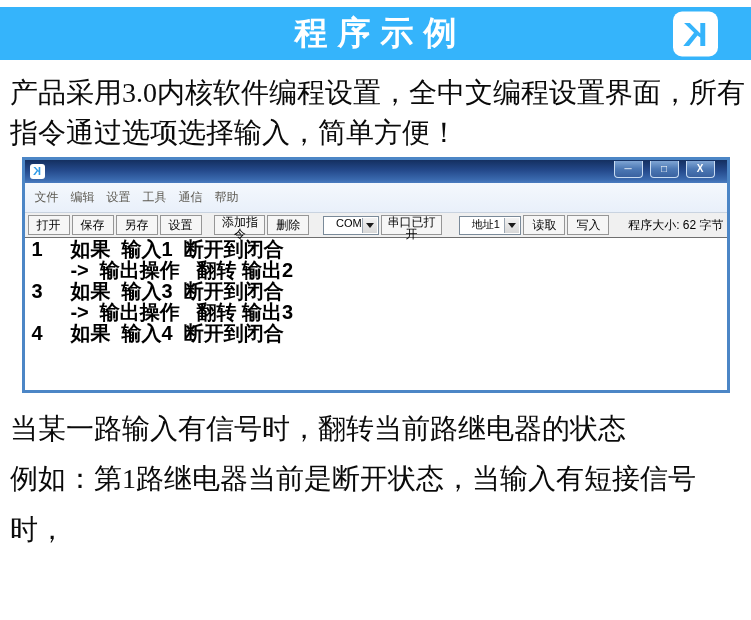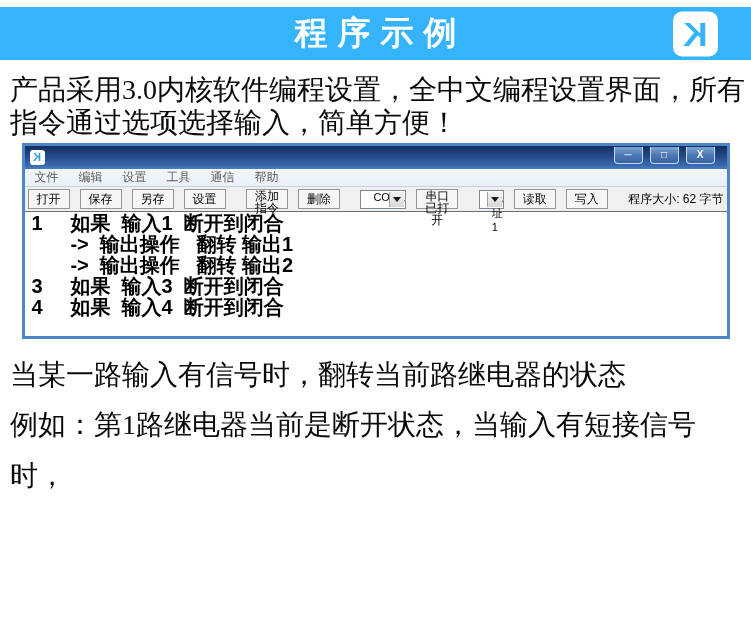--- a/index.html
+++ b/index.html
@@ -21,21 +21,21 @@
     width: 45px; height: 45px; background: #fff; border-radius: 9px;
     display: flex; align-items: center; justify-content: center;
   }
   .logo-k {
     color: #35B4FB; font-family: "Liberation Sans", sans-serif;
     font-weight: bold; font-size: 34px; transform: scaleX(-1); line-height: 1;
   }
 
   
   .para {
-    margin: 0 10px; color: #0a0a0a; font-size: 28px; line-height: 33px;
+    margin: 0 10px; color: #0a0a0a; font-size: 28px; line-height: 40px;
     letter-spacing: 0px; white-space: normal;
   }
   .p-intro1 { margin-top: 13px; width: 736px; }
   .p-intro2 { line-height: 42px; }
   .p-footer1 { margin-top: 11px; line-height: 49px; }
   .p-footer  { line-height: 51px; }
 
   
   .window {
     width: 708px; margin: 4px auto 0; background: #fff;
@@ -60,30 +60,30 @@
   .win-controls { position: absolute; right: 12px; top: 1px; display: flex; gap: 7px; }
   .win-btn {
     width: 29px; height: 17px; cursor: pointer;
     background: linear-gradient(180deg, #7FA5D4 0%, #4C78B4 50%, #3A62A0 100%);
     border: 1px solid #C9DCF2; border-top: none; border-radius: 0 0 4px 4px;
     color: #fff; font-size: 10px; font-weight: bold; font-family: "Liberation Sans", sans-serif;
     display: flex; align-items: center; justify-content: center; padding: 0; line-height: 1;
   }
 
   .menubar {
-    height: 18px; background: linear-gradient(180deg, #F4F8FD, #E9F0FA);
+    height: 30px; background: linear-gradient(180deg, #F4F8FD, #E9F0FA);
     border-bottom: 1px solid #C9D3E0; display: flex; align-items: center;
-    padding-left: 9px; gap: 18px;
+    padding-left: 9px; gap: 10px;
     font-family: "Liberation Sans", sans-serif; font-size: 12px; color: #5d5a52;
   }
   .menu-item { cursor: default; padding: 0 1px; }
 
   .toolbar {
     height: 25px; background: #F0F0F0; border-bottom: 1px solid #6E6E6E;
-    display: flex; align-items: center; padding: 0 3px; gap: 10px;
+    display: flex; align-items: center; padding: 0 3px; gap: 2px;
     font-family: "Liberation Sans", sans-serif; font-size: 12px;
   }
   .tbtn {
     height: 20px; min-width: 42px; padding: 0 5px; cursor: pointer;
     background: #F6F6F6; border: 1px solid #969696; color: #000;
     font-size: 12px; font-family: "Liberation Sans", sans-serif; line-height: 1;
   }
   .tgap1 { width: 11px; } .tgap2 { width: 12px; } .tgap3 { width: 7px; } .tgap4 { width: 16px; }
   .combo {
     height: 19px; background: #fff; border: 1px solid #7A8A99; position: relative;
@@ -93,24 +93,24 @@
   .combo-com { width: 66px; } .combo-addr { width: 74px; }
   .combo-arrow-btn {
     position: absolute; right: 1px; top: 1px; bottom: 1px; width: 15px;
     background: linear-gradient(180deg, #F2F2F2, #D8D8D8); border-left: 1px solid #9aa5b1;
     display: flex; align-items: center; justify-content: center;
   }
   .combo-arrow {
     width: 0; height: 0; border-left: 4px solid transparent;
     border-right: 4px solid transparent; border-top: 5px solid #1a1a1a;
   }
-  .size-label { font-size: 12px; color: #000; white-space: nowrap; }
+  .size-label { margin-left: 9px; font-size: 12px; color: #000; white-space: nowrap; }
 
   .program-editor {
-    height: 124px; background: #fff; padding: 1px 0 0 7px; overflow: hidden; cursor: text;
+    height: 152px; background: #fff; padding: 1px 0 0 7px; overflow: hidden; cursor: text;
   }
   .program-line {
     font-family: "Liberation Sans", sans-serif; font-size: 20px; font-weight: 600;
     line-height: 21px; color: #000; white-space: pre; cursor: default;
   }
 </style>
 </head>
 <body>
 
 <div class="page">
@@ -176,23 +176,23 @@
           </span>
       </div>
       <button class="tbtn">读取</button>
       <button class="tbtn">写入</button>
       <span class="tgap3"></span>
       <span class="size-label">程序大小: 62 字节</span>
     </div>
 
     <div class="program-editor">
       <div class="program-line">1     如果  输入1  断开到闭合</div>
-      <div class="program-line">       -&gt;  输出操作   翻转 输出1</div>
       <div class="program-line">       -&gt;  输出操作   翻转 输出2</div>
       <div class="program-line">3     如果  输入3  断开到闭合</div>
+      <div class="program-line">       -&gt;  输出操作   翻转 输出3</div>
       <div class="program-line">4     如果  输入4  断开到闭合</div>
     </div>
 
   </div>
 
   <p class="para p-footer1">当某一路输入有信号时，翻转当前路继电器的状态</p>
   <p class="para p-footer">例如：第1路继电器当前是断开状态，当输入有短接信号时，</p>
 
 </div>
 

